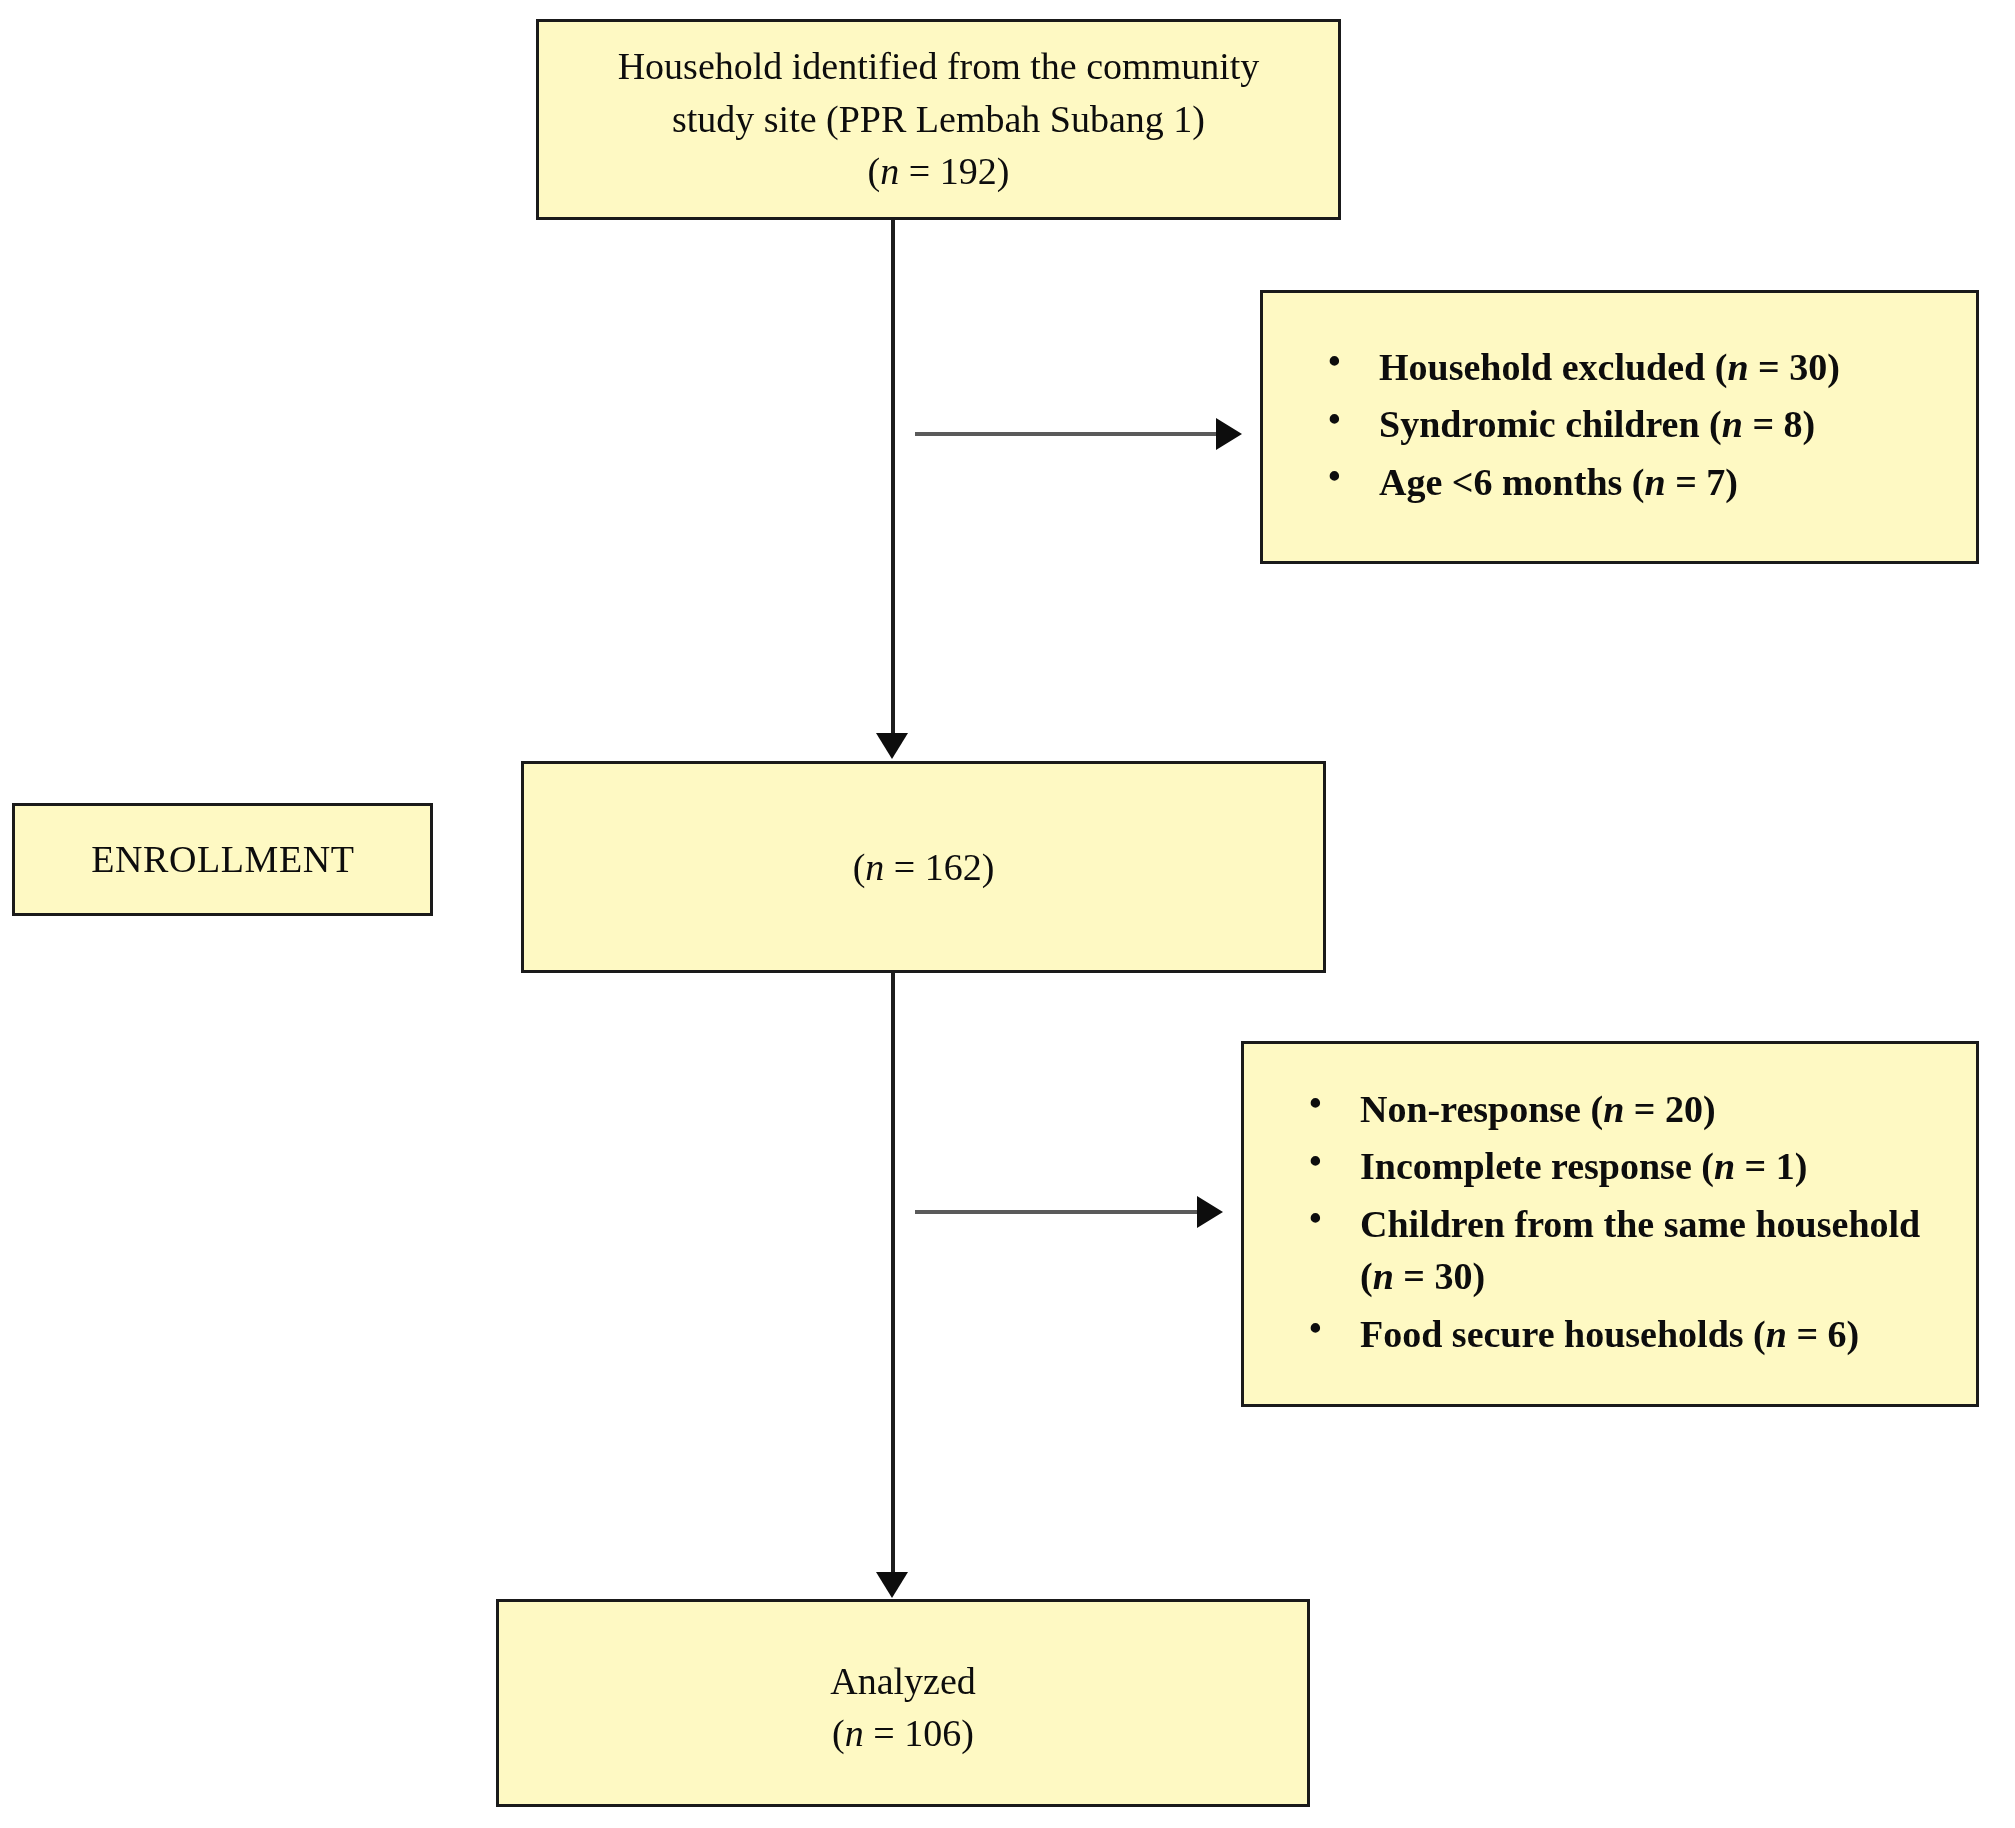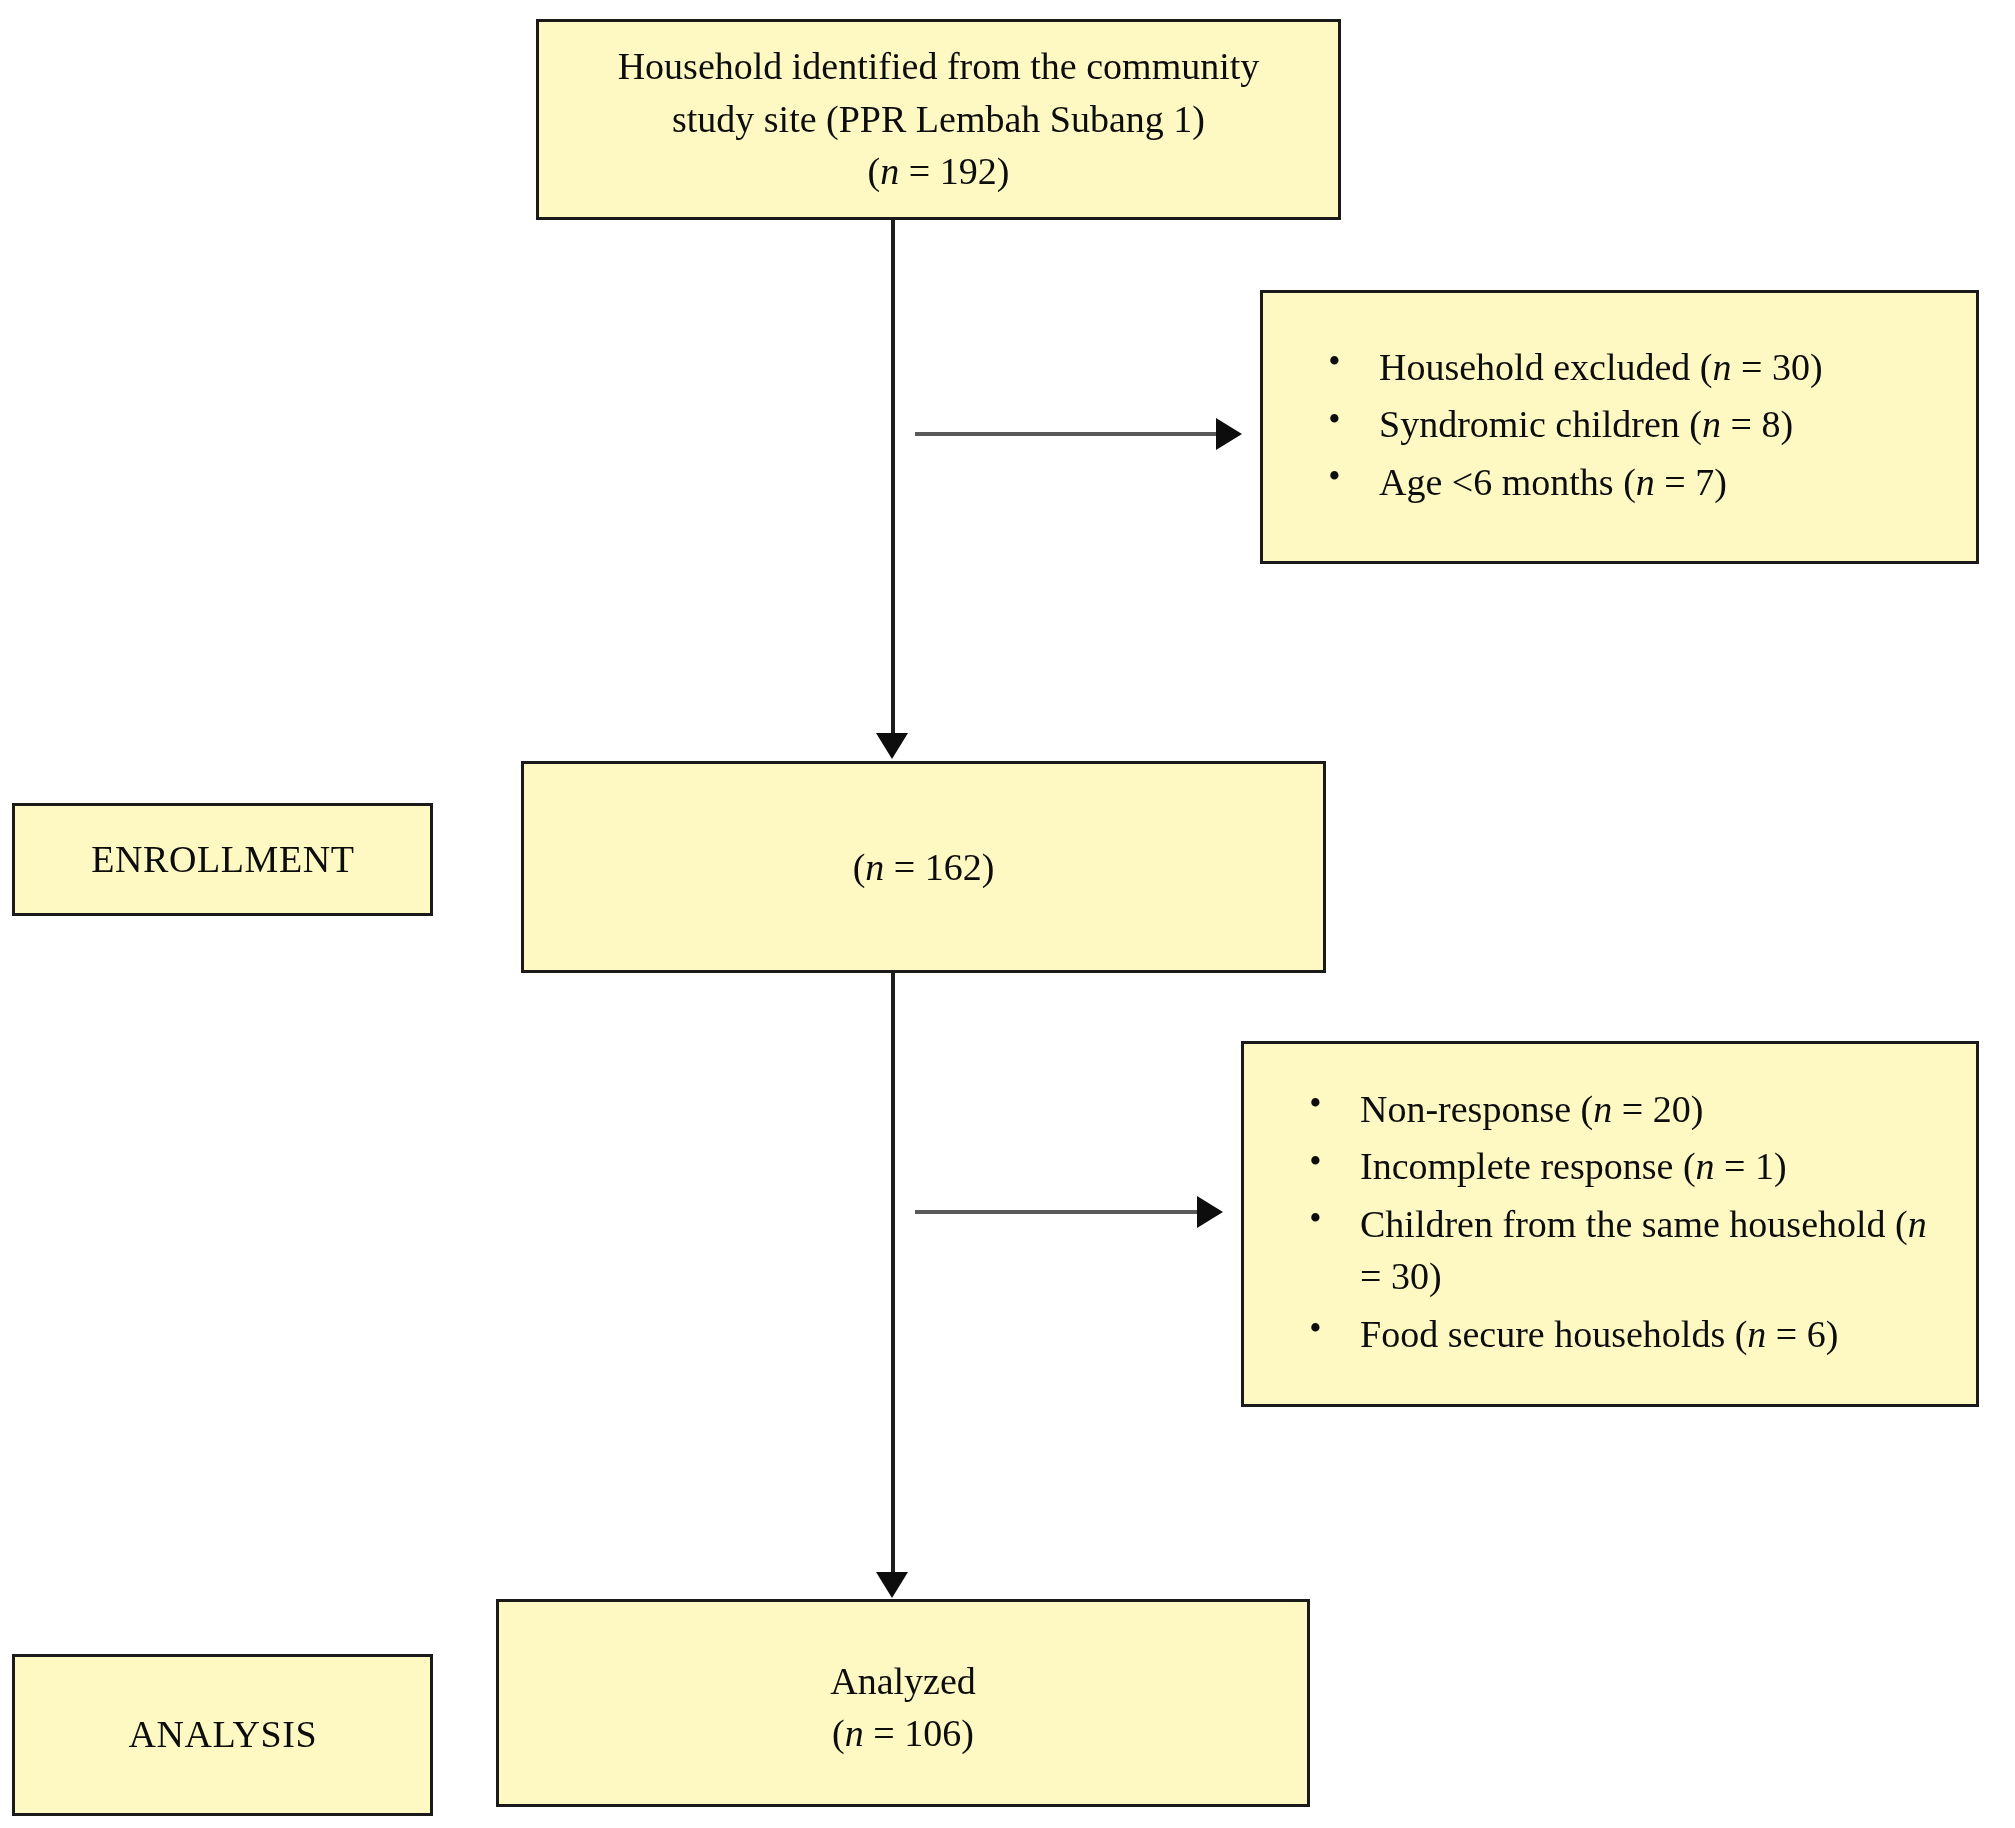--- a/index.html
+++ b/index.html
@@ -56,20 +56,21 @@
   }
   ul.excl-list {
     list-style: none;
     margin: 0;
     padding: 0 0 0 38px;
   }
   ul.excl-list > li {
     position: relative;
     padding-left: 57px;
     margin: 0 0 5px 0;
+    font-weight: bold;
   }
   ul.excl-list > li::before {
     content: "\2022";
     position: absolute;
     left: 6.2px;
     top: -2.5px;
     font-size: 35px;
     line-height: 1.38;
     color: #0d0d0d;
   }
@@ -115,23 +116,20 @@
   <div class="arrow-down" style="left:876px; top:1572px;"></div>
 
   <div class="hline" style="left:915px; top:1210px; width:285px;"></div>
   <div class="arrow-right" style="left:1197px; top:1196px;"></div>
 
 
   <div class="box" style="left:12.4px; top:803px; width:421px; height:113px;">
     <span class="stage-label">ENROLLMENT</span>
   </div>
 
-  <div class="box" style="left:12.4px; top:1654px; width:421px; height:162px;">
-    <span class="stage-label">ANALYSIS</span>
-  </div>
 
   <div class="box" style="left:536px; top:18.6px; width:805px; height:201px;">
     <div class="node-text">
       <span class="nline">Household identified from the community</span>
       <span class="nline">study site (PPR Lembah Subang 1)</span>
       <span class="nline"><span>(</span><span class="it">n</span><span> = </span><span>192</span><span>)</span></span>
     </div>
   </div>
 
   <div class="box" style="left:1260px; top:290px; width:719px; height:274px; justify-content:center;">

